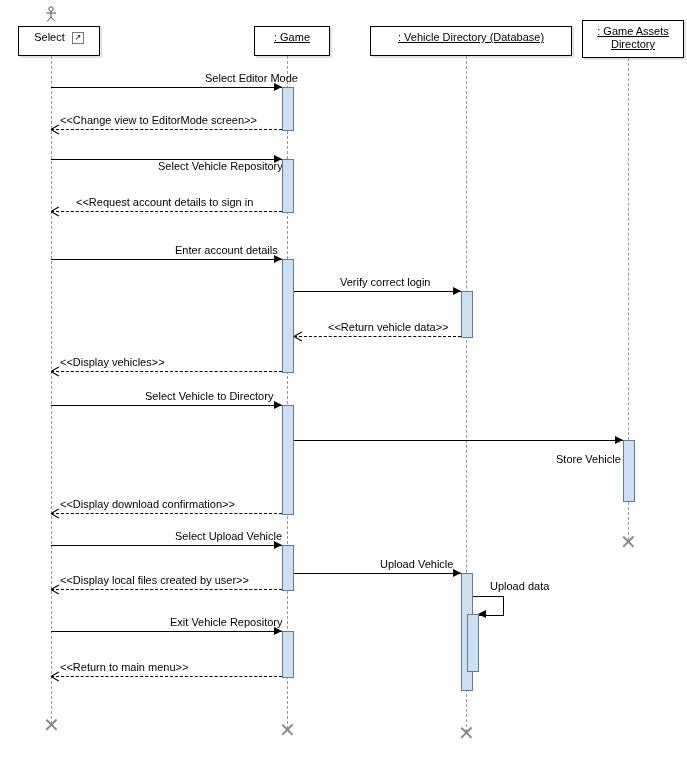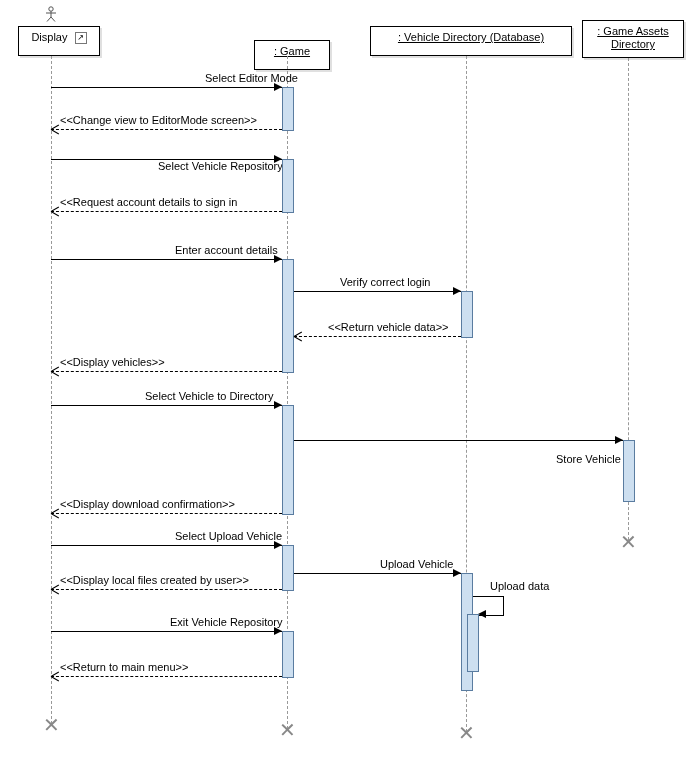--- a/index.html
+++ b/index.html
@@ -101,25 +101,25 @@
   <svg width="12" height="16" viewBox="0 0 12 16">
     <circle cx="6" cy="3" r="2.2" fill="none" stroke="#555" stroke-width="1"></circle>
     <line x1="6" y1="5.2" x2="6" y2="11" stroke="#555" stroke-width="1"></line>
     <line x1="1" y1="7" x2="11" y2="7" stroke="#555" stroke-width="1"></line>
     <line x1="6" y1="11" x2="2" y2="15.5" stroke="#555" stroke-width="1"></line>
     <line x1="6" y1="11" x2="10" y2="15.5" stroke="#555" stroke-width="1"></line>
   </svg>
 </div>
 
 <div class="participant-box" style="left:18px; top:26px; width:64px; height:20px;">
-  <span>Display</span>
+  <span>Select</span>
   <span class="link-icon">↗</span>
 </div>
 
-<div class="participant-box underline" style="left:254px; top:40px; width:58px; height:20px;">
+<div class="participant-box underline" style="left:254px; top:26px; width:58px; height:20px;">
   <span>: Game</span>
 </div>
 
 <div class="participant-box underline" style="left:370px; top:26px; width:184px; height:20px;">
   <span>: Vehicle Directory (Database)</span>
 </div>
 
 <div class="participant-box underline" style="left:582px; top:20px; width:84px; height:28px; white-space:normal; line-height:1.2;">
   <span>: Game Assets Directory</span>
 </div>
@@ -136,21 +136,21 @@
 
 <div class="msg-label" style="left:60px; top:114px;">&lt;&lt;Change view to EditorMode screen&gt;&gt;</div>
 <div class="msg-line dashed" style="left:51px; top:129px; width:231px;"></div>
 <div class="arrowhead-l-open" style="left:51px; top:129px;"></div>
 
 <div class="msg-label" style="left:158px; top:160px;">Select Vehicle Repository</div>
 <div class="msg-line solid" style="left:51px; top:159px; width:231px;"></div>
 <div class="arrowhead-r" style="left:274px; top:155px;"></div>
 <div class="activation" style="left:282px; top:159px; height:52px;"></div>
 
-<div class="msg-label" style="left:60px; top:196px;text-align:center;">&lt;&lt;Request account details to sign in</div>
+<div class="msg-label" style="left:76px; top:196px;text-align:center;">&lt;&lt;Request account details to sign in</div>
 <div class="msg-line dashed" style="left:51px; top:211px; width:231px;"></div>
 <div class="arrowhead-l-open" style="left:51px; top:211px;"></div>
 
 <div class="msg-label" style="left:175px; top:244px;">Enter account details</div>
 <div class="msg-line solid" style="left:51px; top:259px; width:231px;"></div>
 <div class="arrowhead-r" style="left:274px; top:255px;"></div>
 <div class="activation" style="left:282px; top:259px; height:112px;"></div>
 
 <div class="msg-label" style="left:340px; top:276px;">Verify correct login</div>
 <div class="msg-line solid" style="left:294px; top:291px; width:167px;"></div>

